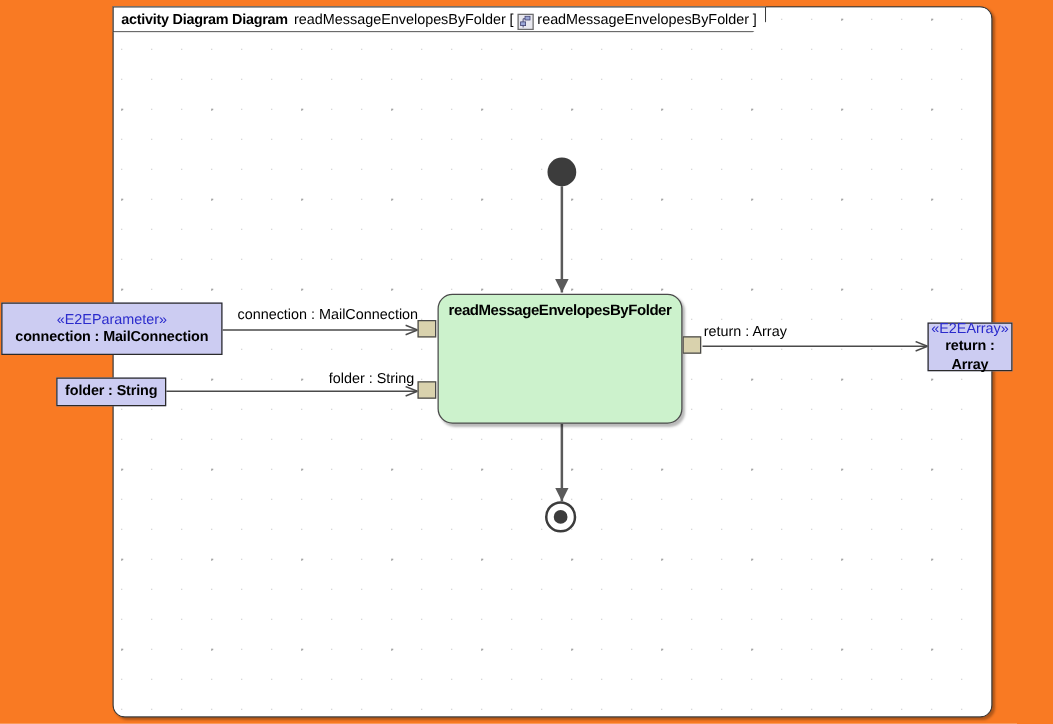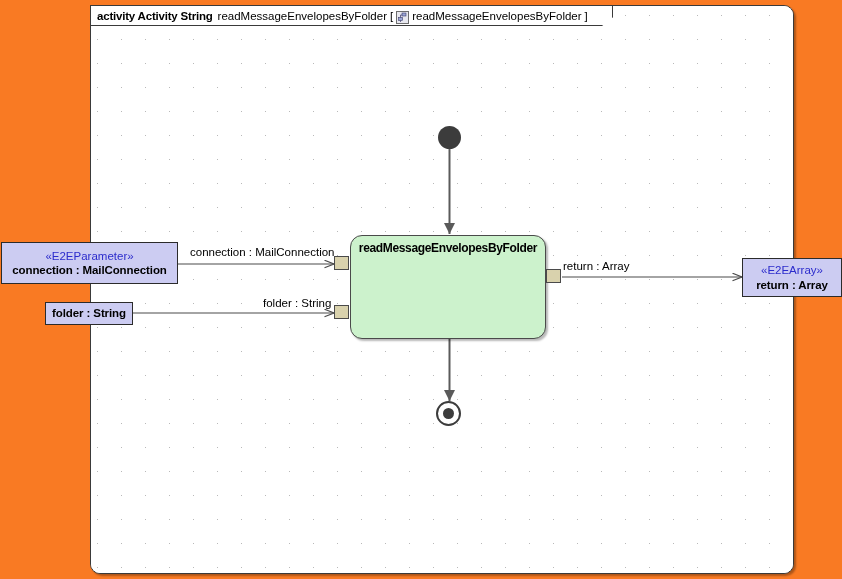--- a/index.html
+++ b/index.html
@@ -201,21 +201,21 @@
   }
 </style>
 </head>
 <body>
 
 <div id="diagram-frame">
   <div id="frame-grid"></div>
 </div>
 
 <div id="frame-header" style="width: 523px;">
-  <span class="kw">activity Activity String</span>
+  <span class="kw">activity Diagram Diagram</span>
   <span class="nm">readMessageEnvelopesByFolder</span>
   <span class="brk">[</span>
   <span class="hdr-icon">
     <svg width="11" height="11" viewBox="0 0 11 11">
       <rect x="0.5" y="0.5" width="10" height="10" fill="#e8e8ef" stroke="none"></rect>
       <rect x="5" y="1" width="4" height="3" fill="#9aa6d6" stroke="#3a3a6a" stroke-width="0.6"></rect>
       <rect x="1.5" y="5.5" width="4" height="3" fill="#9aa6d6" stroke="#3a3a6a" stroke-width="0.6"></rect>
       <path d="M3.5 5.5 L3.5 3 L5 3" fill="none" stroke="#3a3a6a" stroke-width="0.7"></path>
       <path d="M3.5 8.5 L3.5 10" fill="none" stroke="#3a3a6a" stroke-width="0.7"></path>
     </svg>
@@ -261,20 +261,20 @@
 
 <div class="node param-box" style="left:1px; top:242px; width:177px; height:42px;">
   <div class="stereotype">«E2EParameter»</div>
   <div class="param-name">connection : MailConnection</div>
 </div>
 
 <div class="node param-box" style="left:45px; top:302px; width:88px; height:23px;">
   <div class="param-name">folder : String</div>
 </div>
 
-<div class="node param-box" style="left:742px; top:258px; width:100px; height:39px;">
+<div class="node param-box" style="left:742px; top:258px; width:68px; height:39px;">
   <div class="stereotype">«E2EArray»</div>
   <div class="param-name">return : Array</div>
 </div>
 
 <div class="edge-label" style="left:190px; top:246px;">connection : MailConnection</div>
 <div class="edge-label" style="left:263px; top:297px;">folder : String</div>
 <div class="edge-label" style="left:563px; top:260px;">return : Array</div>
 
 </body></html>

